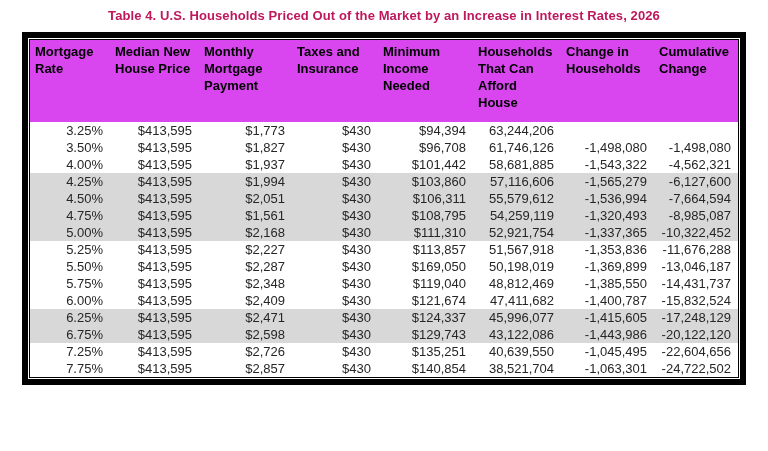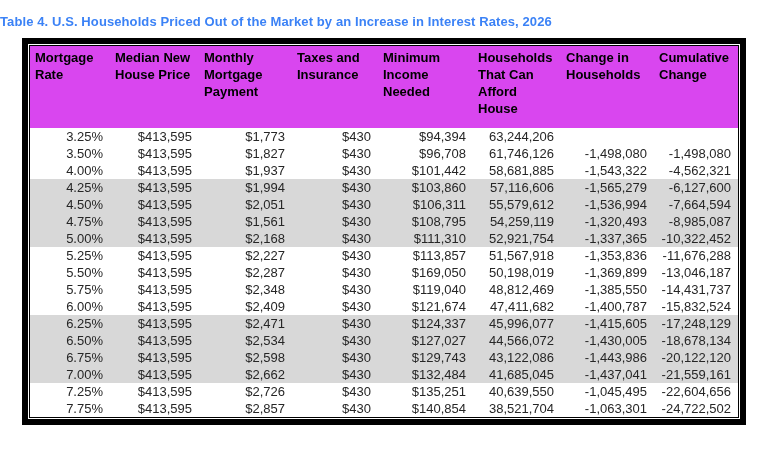--- a/index.html
+++ b/index.html
@@ -4,25 +4,25 @@
 <style>
   * { box-sizing: border-box; }
   html, body {
     margin: 0; padding: 0;
     width: 768px; height: 451px;
     background: #ffffff;
     font-family: "Liberation Sans", sans-serif;
     overflow: hidden;
   }
   .page-title {
-    padding-top: 14px;
-    text-align: left;
+    padding-top: 8px;
+    text-align: center;
     font-size: 13px;
     font-weight: bold;
-    color: #3b82f6;
+    color: #be185d;
     letter-spacing: 0.1px;
   }
   .table-frame {
     margin: 9px 0 0 22px;
     width: 724px;
     border: 6px solid #000000;
     background: #ffffff;
     padding: 1px;
   }
   .table-inner {
@@ -210,48 +210,28 @@
             <td>6.25%</td>
             <td>$413,595</td>
             <td>$2,471</td>
             <td>$430</td>
             <td>$124,337</td>
             <td>45,996,077</td>
             <td>-1,415,605</td>
             <td>-17,248,129</td>
           </tr>
           <tr class="band">
-            <td>6.50%</td>
-            <td>$413,595</td>
-            <td>$2,534</td>
-            <td>$430</td>
-            <td>$127,027</td>
-            <td>44,566,072</td>
-            <td>-1,430,005</td>
-            <td>-18,678,134</td>
-          </tr>
-          <tr class="band">
             <td>6.75%</td>
             <td>$413,595</td>
             <td>$2,598</td>
             <td>$430</td>
             <td>$129,743</td>
             <td>43,122,086</td>
             <td>-1,443,986</td>
             <td>-20,122,120</td>
-          </tr>
-          <tr class="band">
-            <td>7.00%</td>
-            <td>$413,595</td>
-            <td>$2,662</td>
-            <td>$430</td>
-            <td>$132,484</td>
-            <td>41,685,045</td>
-            <td>-1,437,041</td>
-            <td>-21,559,161</td>
           </tr>
           <tr>
             <td>7.25%</td>
             <td>$413,595</td>
             <td>$2,726</td>
             <td>$430</td>
             <td>$135,251</td>
             <td>40,639,550</td>
             <td>-1,045,495</td>
             <td>-22,604,656</td>

